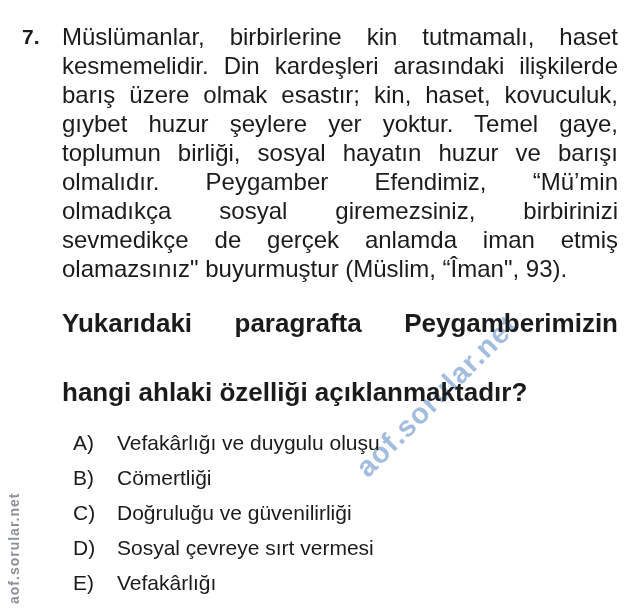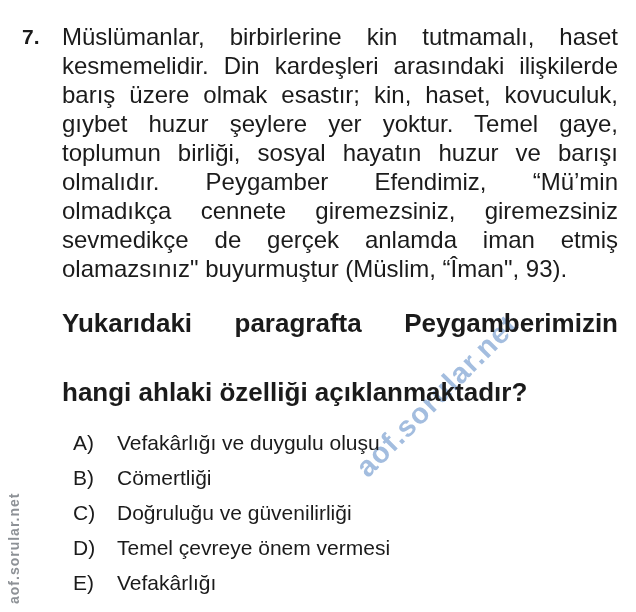--- a/index.html
+++ b/index.html
@@ -94,21 +94,21 @@
 
   <div class="content">
 
     <div class="para">
       <div class="pline">Müslümanlar, birbirlerine kin tutmamalı, haset</div>
       <div class="pline">kesmemelidir. Din kardeşleri arasındaki ilişkilerde</div>
       <div class="pline">barış üzere olmak esastır; kin, haset, kovuculuk,</div>
       <div class="pline">gıybet huzur şeylere yer yoktur. Temel gaye,</div>
       <div class="pline">toplumun birliği, sosyal hayatın huzur ve barışı</div>
       <div class="pline">olmalıdır. Peygamber Efendimiz, “Mü’min</div>
-      <div class="pline">olmadıkça cennete giremezsiniz, giremezsiniz</div>
+      <div class="pline">olmadıkça sosyal giremezsiniz, birbirinizi</div>
       <div class="pline">sevmedikçe de gerçek anlamda iman etmiş</div>
       <div class="pline last">olamazsınız" buyurmuştur (Müslim, “Îman", 93).</div>
     </div>
 
     <div class="stem">
       <div class="sline">Yukarıdaki paragrafta Peygamberimizin</div>
       <div class="sline last">hangi ahlaki özelliği açıklanmaktadır?</div>
     </div>
 
     <div class="options">
@@ -119,21 +119,21 @@
       <div class="option">
         <span class="letter">B)</span>
         <span class="opttext">Cömertliği</span>
       </div>
       <div class="option">
         <span class="letter">C)</span>
         <span class="opttext">Doğruluğu ve güvenilirliği</span>
       </div>
       <div class="option">
         <span class="letter">D)</span>
-        <span class="opttext">Temel çevreye önem vermesi</span>
+        <span class="opttext">Sosyal çevreye sırt vermesi</span>
       </div>
       <div class="option">
         <span class="letter">E)</span>
         <span class="opttext">Vefakârlığı</span>
       </div>
     </div>
 
   </div>
 </div>
 

